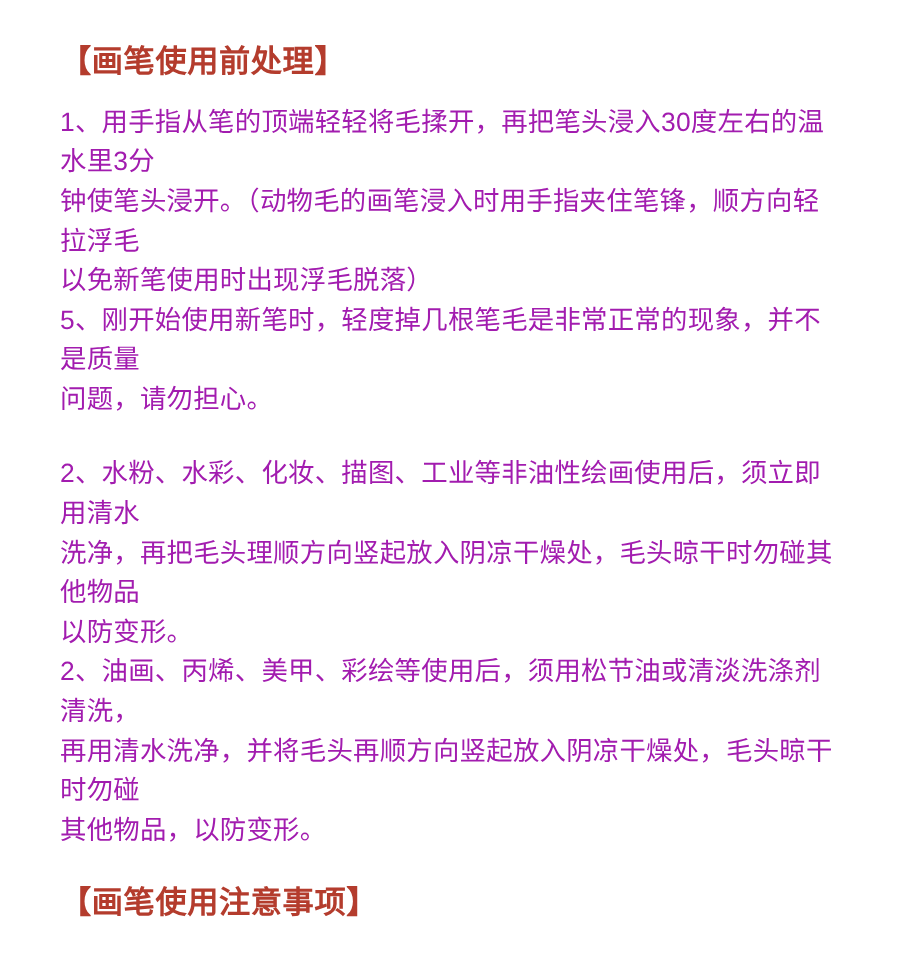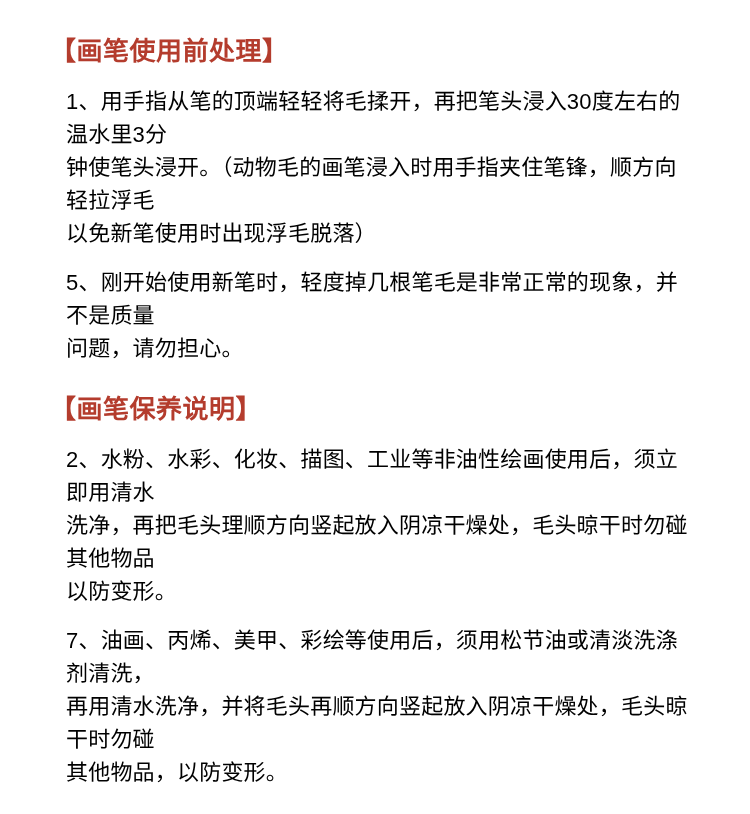--- a/index.html
+++ b/index.html
@@ -29,49 +29,48 @@
   }
   .section-heading {
     margin: 0 0 19px 0;
     font-size: 26px;
     line-height: 30px;
     font-weight: 700;
     color: #b43c2d;
     letter-spacing: 0.5px;
   }
   .item {
-    margin: 16px;
+    margin: 0;
     font-size: 22px;
     line-height: 33px;
     font-weight: 400;
-    color: #000000;
+    color: #a21caf;
     white-space: pre-line;
     letter-spacing: 0.2px;
   }
 </style>
 </head>
 <body>
 
 <main class="page">
 
   <section class="section">
     <h2 class="section-heading">【画笔使用前处理】</h2>
     <p class="item">1、用手指从笔的顶端轻轻将毛揉开，再把笔头浸入30度左右的温水里3分
 钟使笔头浸开。（动物毛的画笔浸入时用手指夹住笔锋，顺方向轻拉浮毛
 以免新笔使用时出现浮毛脱落）</p>
     <p class="item">5、刚开始使用新笔时，轻度掉几根笔毛是非常正常的现象，并不是质量
 问题，请勿担心。</p>
   </section>
 
   <section class="section">
-    <h2 class="section-heading">【画笔保养说明】</h2>
     <p class="item">2、水粉、水彩、化妆、描图、工业等非油性绘画使用后，须立即用清水
 洗净，再把毛头理顺方向竖起放入阴凉干燥处，毛头晾干时勿碰其他物品
 以防变形。</p>
-    <p class="item">7、油画、丙烯、美甲、彩绘等使用后，须用松节油或清淡洗涤剂清洗，
+    <p class="item">2、油画、丙烯、美甲、彩绘等使用后，须用松节油或清淡洗涤剂清洗，
 再用清水洗净，并将毛头再顺方向竖起放入阴凉干燥处，毛头晾干时勿碰
 其他物品，以防变形。</p>
   </section>
 
   <section class="section">
     <h2 class="section-heading">【画笔使用注意事项】</h2>
 
   </section>
 
 </main>

